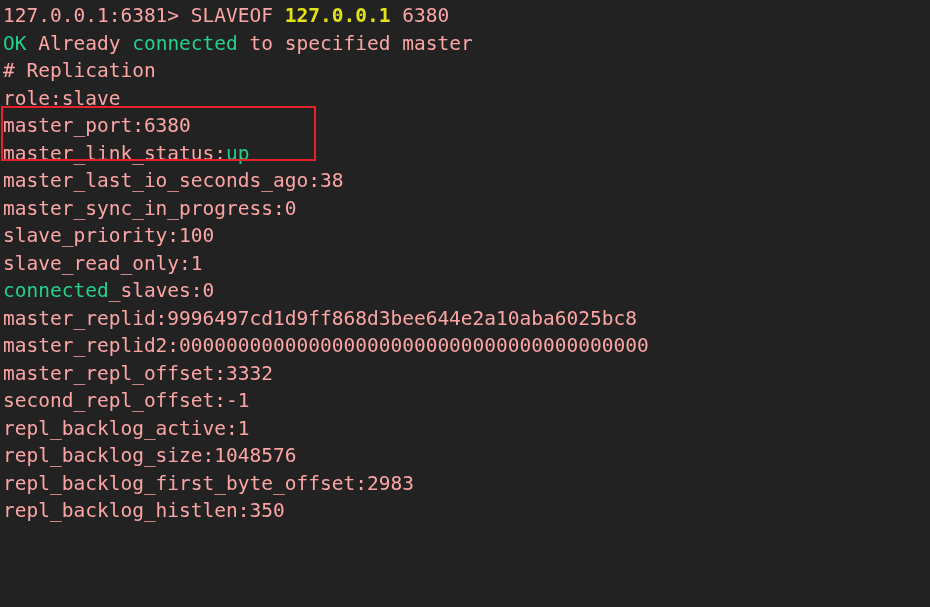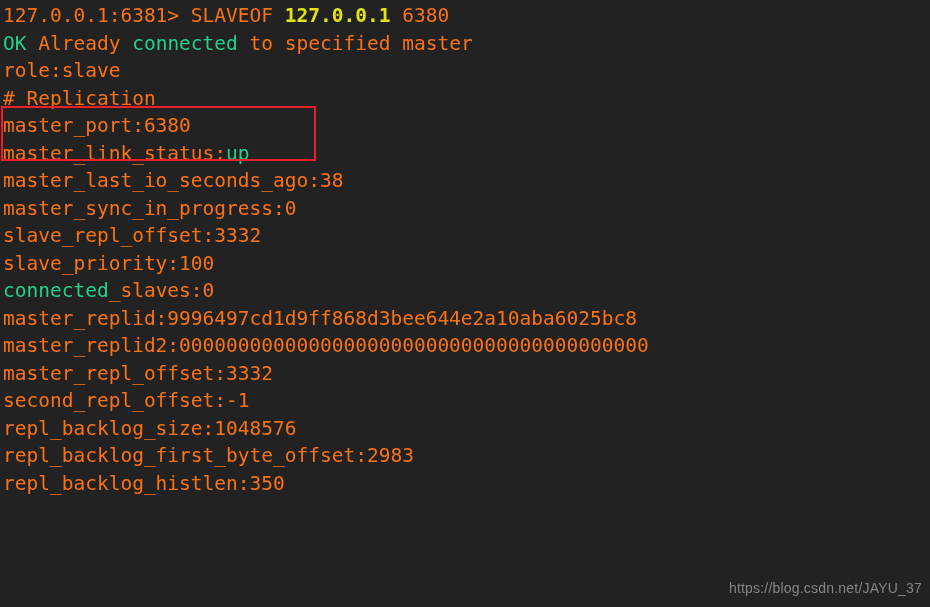--- a/index.html
+++ b/index.html
@@ -22,21 +22,21 @@
     position: absolute;
     left: 3px;
     top: 2px;
     width: 924px;
   }
   .line {
     white-space: pre;
     height: 27.5px;
     color: #d8d8d8;
   }
-  .c-white  { color: #f97316; }
+  .c-white  { color: #fca5a5; }
   .c-green  { color: #23d18b; margin-top: 27px; }
   .c-yellow { color: #e2e216; font-weight: bold; }
   #highlight-box {
     position: absolute;
     left: 1px;
     top: 106px;
     width: 315px;
     height: 55px;
     border: 2px solid #e8202a;
     box-sizing: border-box;
@@ -58,54 +58,54 @@
 
 <div id="terminal">
 
   <div class="lines">
 
     <div class="line"><span class="c-white">127.0.0.1:6381&gt; </span><span class="c-white">SLAVEOF </span><span class="c-yellow">127.0.0.1</span><span class="c-white"> 6380</span></div>
 
     <div class="line"><span class="c-green">OK</span><span class="c-white"> Already </span><span class="c-green">connected</span><span class="c-white"> to specified master</span></div>
 
 
+    <div class="line"><span class="c-white"># Replication</span></div>
+
     <div class="line"><span class="c-white">role:slave</span></div>
-
-    <div class="line"><span class="c-white"># Replication</span></div>
 
 
     <div class="line"><span class="c-white">master_port:6380</span></div>
 
     <div class="line"><span class="c-white">master_link_status:</span><span class="c-green">up</span></div>
 
     <div class="line"><span class="c-white">master_last_io_seconds_ago:38</span></div>
 
     <div class="line"><span class="c-white">master_sync_in_progress:0</span></div>
 
-    <div class="line"><span class="c-white">slave_repl_offset:3332</span></div>
 
     <div class="line"><span class="c-white">slave_priority:100</span></div>
 
+    <div class="line"><span class="c-white">slave_read_only:1</span></div>
 
     <div class="line"><span class="c-green">connected</span><span class="c-white">_slaves:0</span></div>
 
     <div class="line"><span class="c-white">master_replid:9996497cd1d9ff868d3bee644e2a10aba6025bc8</span></div>
 
     <div class="line"><span class="c-white">master_replid2:0000000000000000000000000000000000000000</span></div>
 
     <div class="line"><span class="c-white">master_repl_offset:3332</span></div>
 
     <div class="line"><span class="c-white">second_repl_offset:-1</span></div>
 
+    <div class="line"><span class="c-white">repl_backlog_active:1</span></div>
 
     <div class="line"><span class="c-white">repl_backlog_size:1048576</span></div>
 
     <div class="line"><span class="c-white">repl_backlog_first_byte_offset:2983</span></div>
 
     <div class="line"><span class="c-white">repl_backlog_histlen:350</span></div>
 
   </div>
 
   <div id="highlight-box"></div>
 
-  <div id="watermark">https://blog.csdn.net/JAYU_37</div>
 
 </div>
 
 </body></html>

